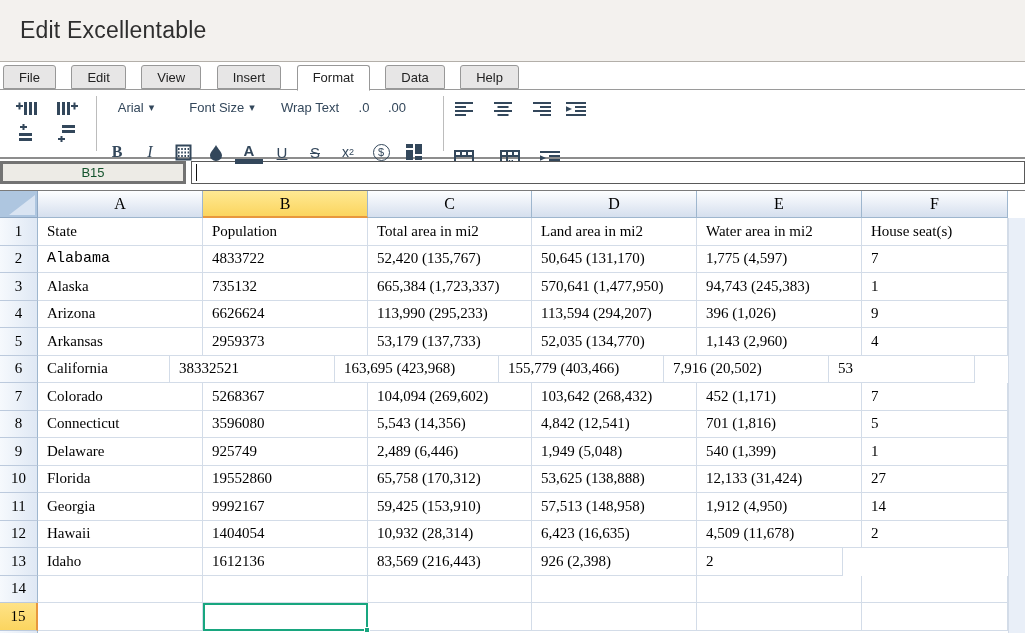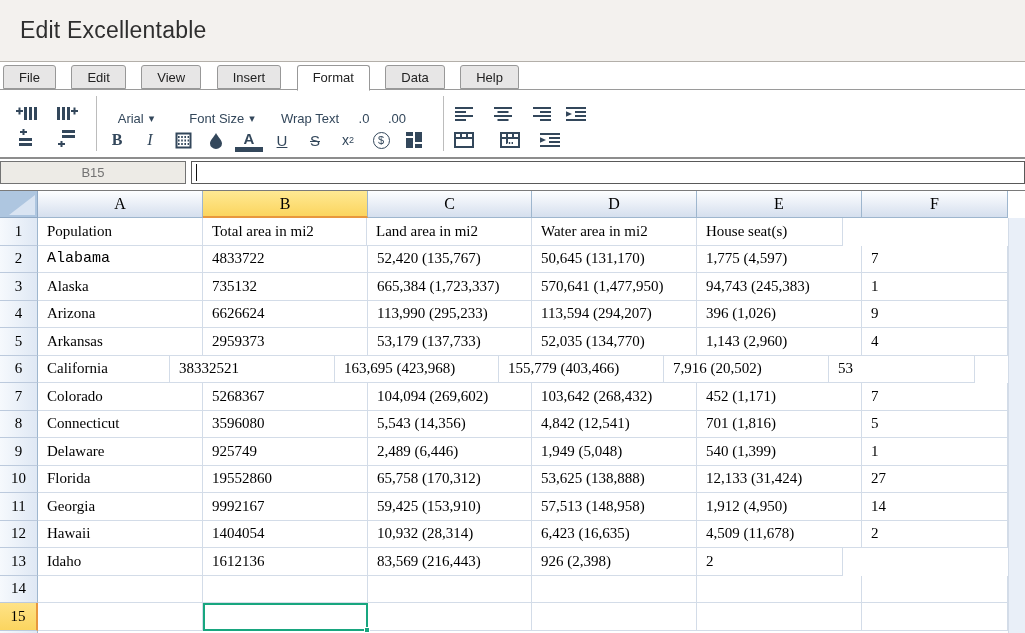--- a/index.html
+++ b/index.html
@@ -17,21 +17,21 @@
               border-bottom:1px solid #9a9a9a; }
   .tab { display:inline-block; position:relative; margin-right:11px; padding:4px 15px 3px;
          background:#e7e6e6; border:1px solid #989898; border-radius:3px 3px 0 0;
          font-size:13px; color:#222; cursor:pointer; }
   .tab.active { background:#fff; border-bottom:1px solid #fff; margin-bottom:-1px;
                 padding-bottom:5px; z-index:3; }
 
   
   .toolbar { height:69px; background:#fff; border-bottom:2px solid #8d8d8d;
              display:flex; align-items:stretch; padding:4px 0 4px 6px; color:#33475b; }
-  .tb-group { display:flex; flex-direction:column; justify-content:flex-end; padding:2px 8px; }
+  .tb-group { display:flex; flex-direction:column; justify-content:flex-start; padding:2px 8px;gap:23px; }
   .tb-sep { width:1px; background:#bcbcbc; margin:2px 0; }
   .tb-row { display:flex; align-items:center; }
   .tb-btn { display:flex; align-items:center; justify-content:center; min-width:24px;
             height:22px; margin-right:9px; cursor:pointer; color:#33475b; font-size:14px; }
   .tb-text { font-size:13px; color:#33475b; }
   .chev { font-size:11px; margin-left:5px; color:#33475b; }
   .grid2 { display:grid; grid-template-columns:34px 34px; grid-template-rows:24px 24px;
            gap:2px 6px; align-items:center; justify-items:center; }
   .b-label { font-weight:bold; font-family:"Liberation Serif", serif; font-size:16px; }
   .i-label { font-style:italic; font-family:"Liberation Serif", serif; font-size:16px; }
@@ -43,23 +43,23 @@
   .fontcolor::after { content:""; position:absolute; left:-2px; right:-2px; bottom:-1px;
                       height:5px; background:#33475b; }
   .currency { width:17px; height:17px; border:1.4px solid #33475b; border-radius:50%;
               display:flex; align-items:center; justify-content:center; font-size:11px; }
   svg.tbicon { display:block; }
   svg.tbicon * { stroke:#33475b; fill:none; stroke-width:2; }
   svg.tbicon .fill { fill:#33475b; stroke:none; }
 
   
   .formula-row { display:flex; align-items:center; height:27px; padding:2px 0; background:#fff; }
-  .name-box { width:186px; height:23px; background:#edebe6; border:1px solid #737373;
+  .name-box { width:186px; height:23px; background:#edebe6; border:3px solid #737373;
               display:flex; align-items:center; justify-content:center;
-              font-size:13px; color:#737373; }
+              font-size:13px; color:#14532d; }
   .formula-input { flex:1; height:23px; margin-left:5px; background:#fff;
                    border:1px solid #595959; display:flex; align-items:center; }
   .caret { width:1px; height:17px; background:#111; margin-left:4px; }
 
   
   .grid { position:absolute; left:0; top:190px; right:0; bottom:0;
           border-top:1px solid #7a7a7a; overflow:hidden;
           font-family:"Liberation Serif", serif; font-size:15px; color:#000; }
   .col-headers { display:flex; height:27px; }
   .corner { width:38px; height:100%; position:relative; background:#aec6e0;
@@ -321,20 +321,21 @@
         <div class="col-h" style="width: 165px;">A</div>
         <div class="col-h sel" style="width: 165px;">B</div>
         <div class="col-h" style="width: 164px;">C</div>
         <div class="col-h" style="width: 165px;">D</div>
         <div class="col-h" style="width: 165px;">E</div>
         <div class="col-h" style="width: 146px;">F</div>
       </div>
     <div>
         <div class="grid-row">
           <div class="row-h">1</div>
+          <div class="cell" style="width: 165px;">State</div>
           <div class="cell" style="width: 165px;">Population</div>
           <div class="cell" style="width: 164px;">Total area in mi2</div>
           <div class="cell" style="width: 165px;">Land area in mi2</div>
           <div class="cell" style="width: 165px;">Water area in mi2</div>
           <div class="cell" style="width: 146px;">House seat(s)</div>
         </div>
         <div class="grid-row">
           <div class="row-h">2</div>
           <div class="cell" style="width: 165px; font-family: Liberation Mono, monospace;">Alabama</div>
           <div class="cell" style="width: 165px;">4833722</div>

